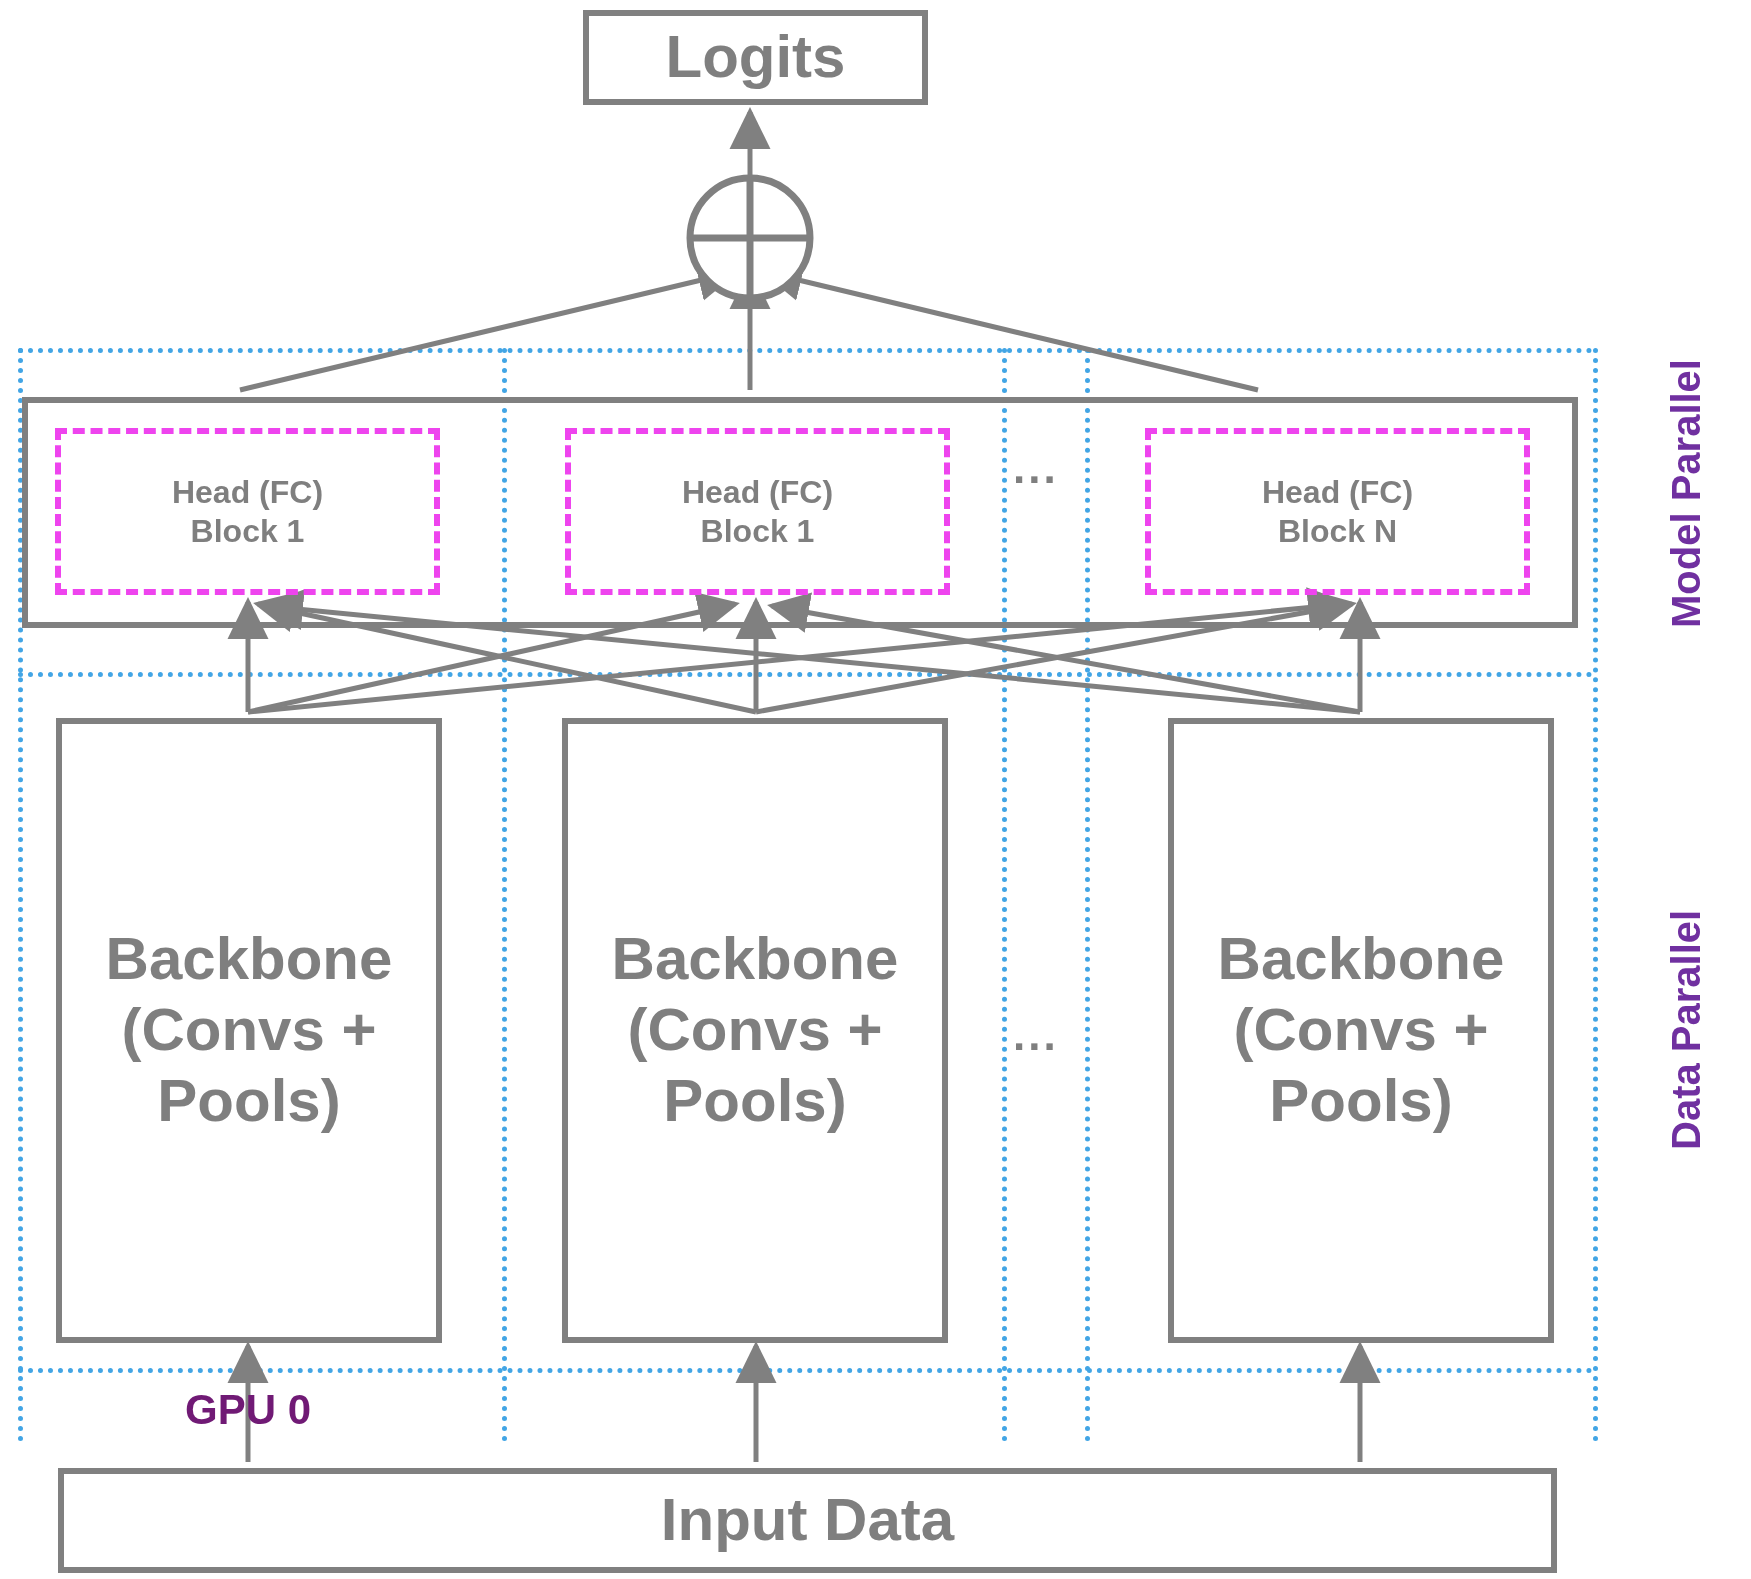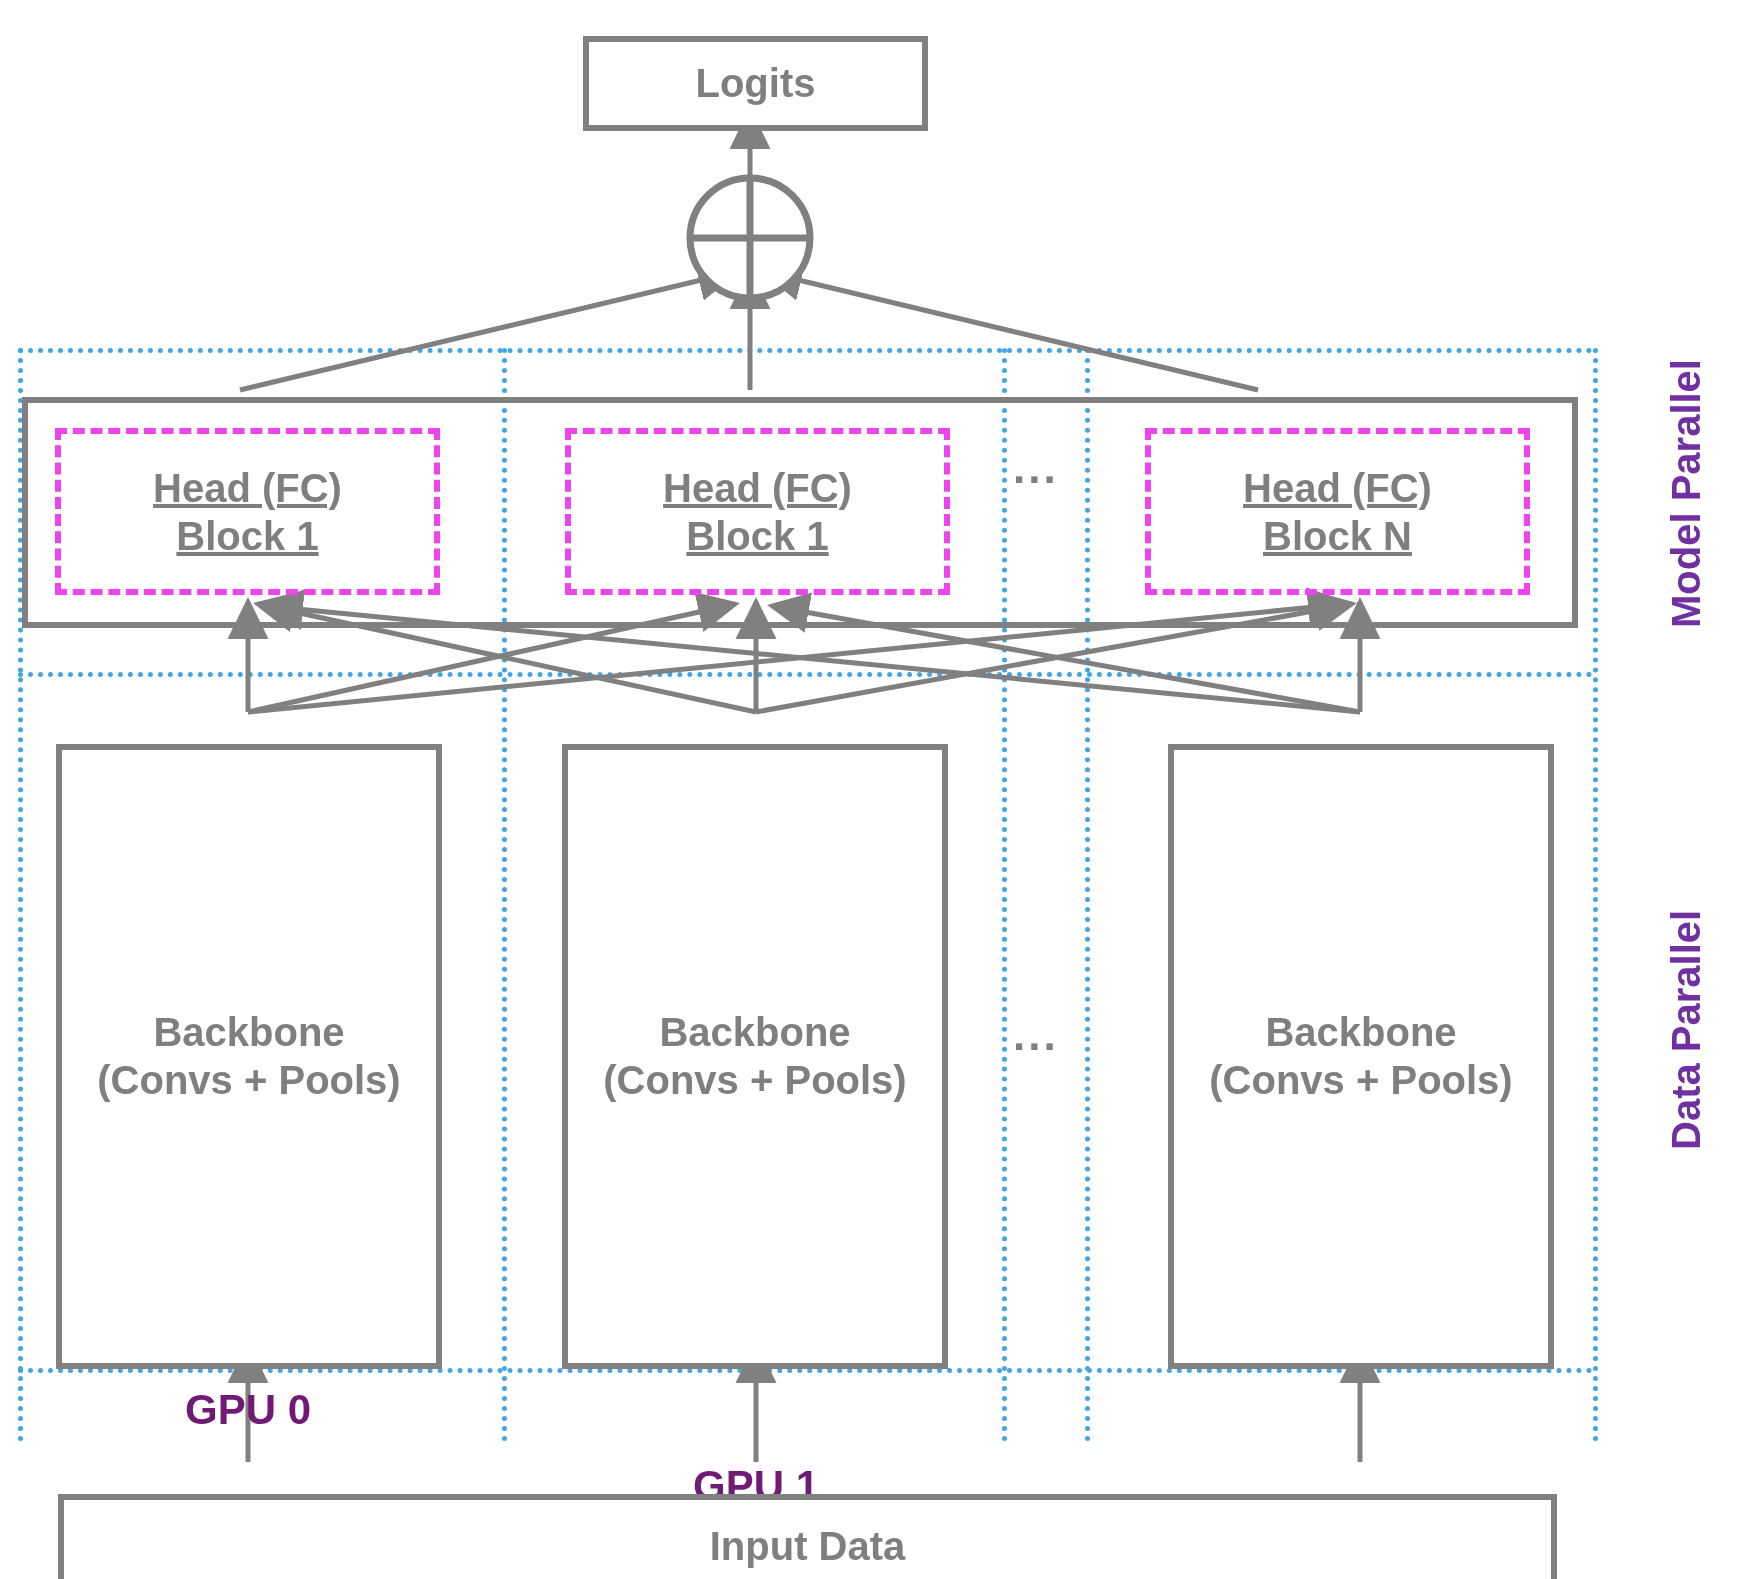--- a/index.html
+++ b/index.html
@@ -13,22 +13,22 @@
        display:flex;align-items:center;justify-content:center;text-align:center;
        color:#7f7f7f;font-weight:bold;line-height:1.2;}
   .mp-frame{position:absolute;box-sizing:border-box;border:6px solid #808080;background:transparent;}
   .dotline-h{position:absolute;height:0;border-top:5px dotted #42a5e5;}
   .dotline-v{position:absolute;width:0;border-left:5px dotted #42a5e5;}
   .gpu{position:absolute;color:#701a75;font-weight:bold;font-size:42px;text-align:center;
        white-space:nowrap;}
   .ellipsis{position:absolute;color:#7f7f7f;font-weight:bold;font-size:44px;letter-spacing:3px;}
   .vlabel{position:absolute;color:#7030a0;font-weight:bold;font-size:40px;white-space:nowrap;
        transform-origin:0 0;transform:rotate(-90deg);}
-  .t40{font-size:40px;text-decoration:underline;}
-  .t44{font-size:40px;margin-top:26px;}
+  .t40{font-size:32px;}
+  .t44{font-size:60px;}
 </style>
 </head>
 <body>
 
 <div id="stage">
 
   <div class="dotline-h" style="left:18px; top:348px; width:1575px;"></div>
   <div class="dotline-h" style="left:18px; top:672px; width:1575px;"></div>
   <div class="dotline-h" style="left:18px; top:1368px; width:1575px;"></div>
 

